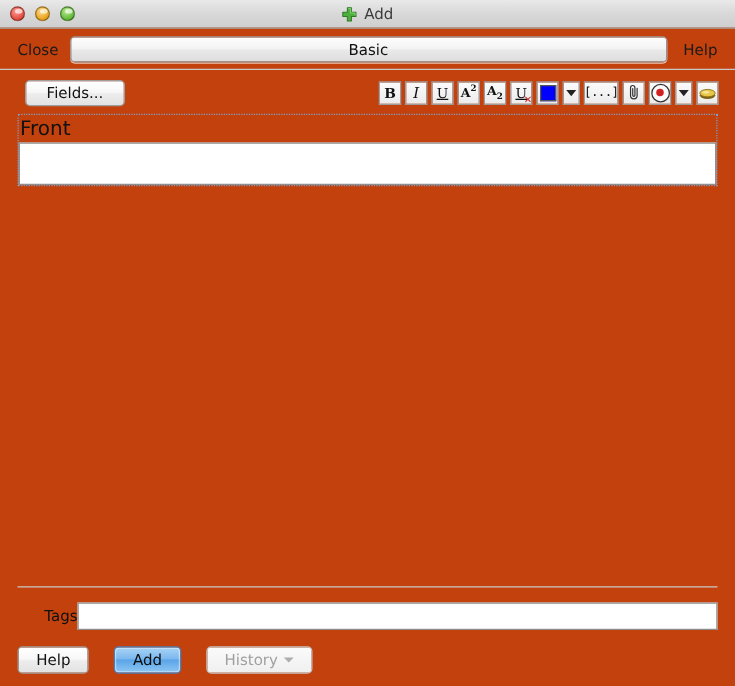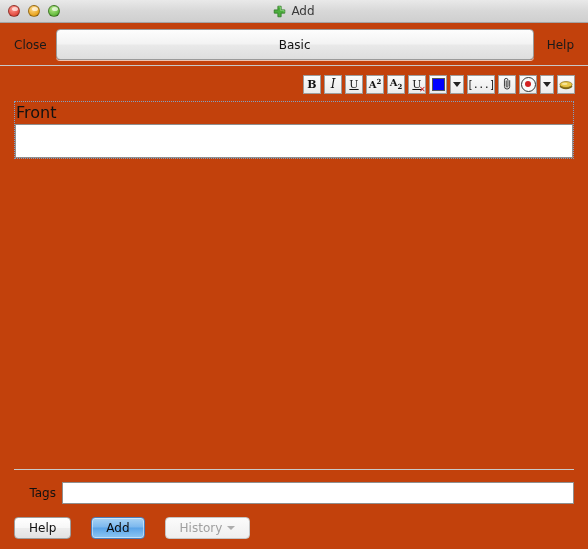--- a/index.html
+++ b/index.html
@@ -78,21 +78,21 @@
     align-items: center;
     padding: 6px 14px 5px 14px;
     gap: 0;
   }
   .field-label {
     font-size: 12px;
     color: #1a1a1a;
   }
   .combo {
     flex: 1;
-    height: 31px;
+    height: 21px;
     margin-left: 9px;
     box-sizing: border-box;
     border: 1px solid #9a9a9a;
     border-radius: 4px;
     background: linear-gradient(to bottom, #fdfdfd 0%, #f3f3f3 48%, #e9e9e9 52%, #dedede 100%);
     display: flex;
     align-items: center;
     justify-content: center;
     font-size: 12px;
     color: #111;
@@ -249,21 +249,21 @@
   .tagsrow {
     display: flex;
     align-items: center;
     margin-bottom: 13px;
   }
   .tags-label {
     font-size: 12px;
     color: #111;
     width: 48px;
     text-align: right;
-    padding-right: 6px;
+    padding-right: 0;
     box-sizing: border-box;
   }
   .tags-input {
     flex: 1;
     height: 22px;
     box-sizing: border-box;
     background: #ffffff;
     border: 1px solid #8f8f8f;
     font-family: "DejaVu Sans", "Liberation Sans", sans-serif;
     font-size: 12px;
@@ -336,20 +336,21 @@
   <div class="toprow">
     <span class="field-label">Close</span>
     <div class="combo">Basic</div>
     <span class="gap"></span>
     <span class="field-label">Help</span>
   </div>
 
   <div class="hsep"></div>
 
   <div class="toolrow">
+    <button class="pushbtn">Fields...</button>
     <span style="width:16px"></span>
 
     <span class="spacer"></span>
 
     <div class="toolbar">
       <div class="tbtn">
           <b>B</b>
         </div>
       <div class="tbtn">
           <i>I</i>

